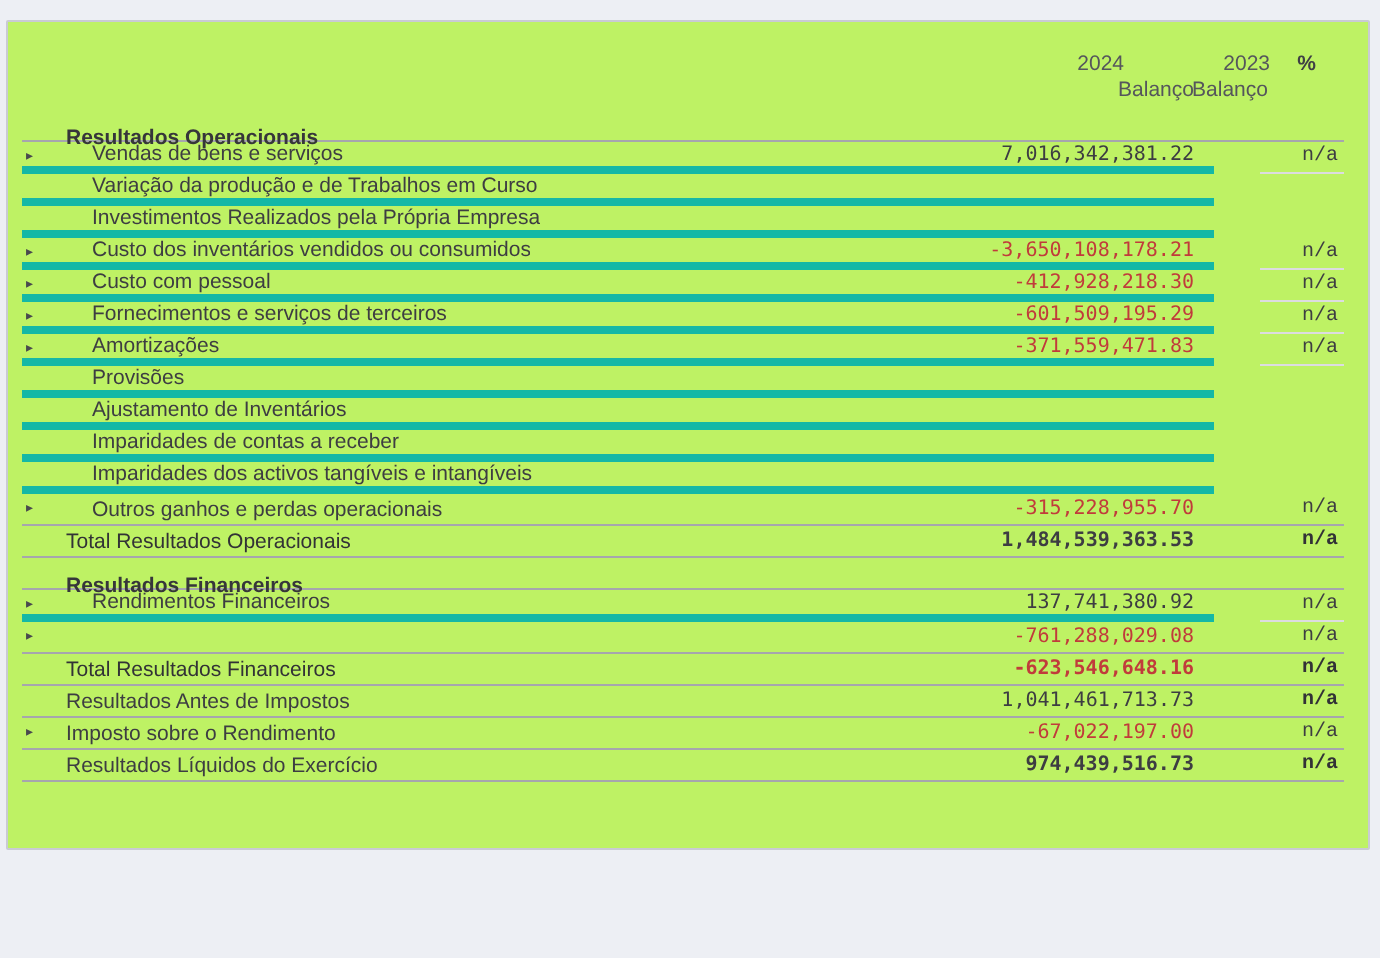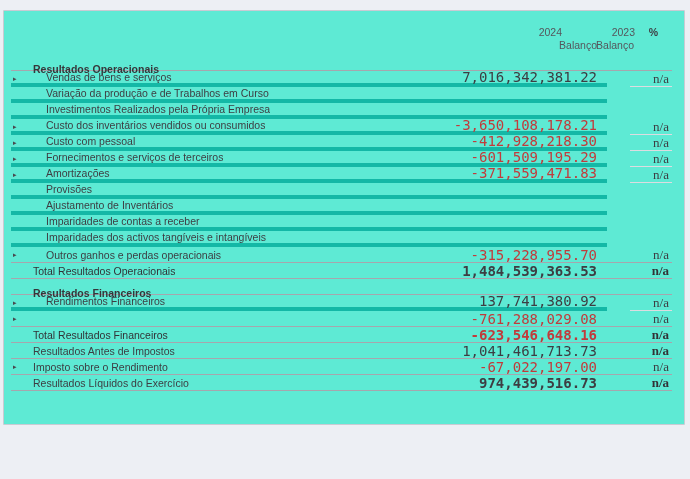--- a/index.html
+++ b/index.html
@@ -5,46 +5,46 @@
   html,body{margin:0;padding:0;}
   body{
     width:690px;height:479px;
     background:#edeff4;
     font-family:"Liberation Sans",sans-serif;
     position:relative;overflow:hidden;
     -webkit-font-smoothing:antialiased;
   }
   .panel{
     position:absolute;left:3px;top:10px;width:680px;height:413px;
-    background:#5eead4;border:1px solid #c9cbd3;border-radius:1px;
+    background:#bef264;border:1px solid #c9cbd3;border-radius:1px;
   }
   .content{position:absolute;left:7px;top:0;width:661px;}
   
   .hdr{position:relative;height:44px;}
   .hdr span{position:absolute;font-size:10.5px;color:#55565c;white-space:nowrap;}
   .hdr .y2024{right:110px;top:15px;}
   .hdr .bal1 {right:75px; top:28px;}
   .hdr .y2023{right:37px; top:15px;}
   .hdr .bal2 {right:38px; top:28px;}
   .hdr .pcth {right:14px; top:15px;font-weight:600;color:#3f4045;}
   
   .trow{position:relative;display:flex;height:16px;align-items:stretch;}
   .cell-main{flex:1;display:flex;align-items:center;padding-right:10px;min-width:0;}
   .cell-gap{width:23px;}
   .cell-pct{width:39px;display:flex;align-items:center;justify-content:flex-end;
-            padding-right:3px;font-family:Liberation Serif, serif;font-size:13px;color:#3d3d42;}
+            padding-right:3px;font-family:Liberation Mono, monospace;font-size:10px;color:#3d3d42;}
   .b-light .cell-main{border-bottom:4px solid #14b8a6;}
   .b-light .cell-pct.has{border-bottom:1px solid #dcdce0;}
   .b-dark .cell-main,.b-dark .cell-gap,.b-dark .cell-pct{border-bottom:1px solid #a6a6ad;}
   .arrow{position:absolute;left:2px;top:4px;font-size:7px;line-height:8px;color:#49494e;}
   .lbl{font-size:10.5px;color:#3d3d42;padding-left:22px;white-space:nowrap;overflow:hidden;}
   .indent .lbl{padding-left:35px;}
   .section .lbl{font-weight:600;color:#36363a;margin-top:12px;}
   .total .lbl{font-weight:400;color:#323236;}
-  .val{margin-left:auto;font-family:"DejaVu Sans Mono",monospace;font-size:14px;color:#3d3d42;white-space:nowrap;}
+  .val{margin-left:auto;font-family:"DejaVu Sans Mono",monospace;font-size:10px;color:#3d3d42;white-space:nowrap;}
   .neg{color:#c13b3b;}
   .boldv{font-weight:700;}
   .boldp{font-weight:700;color:#323236;}
 </style>
 </head>
 <body>
 
 <div class="panel">
   <div class="content">
 

